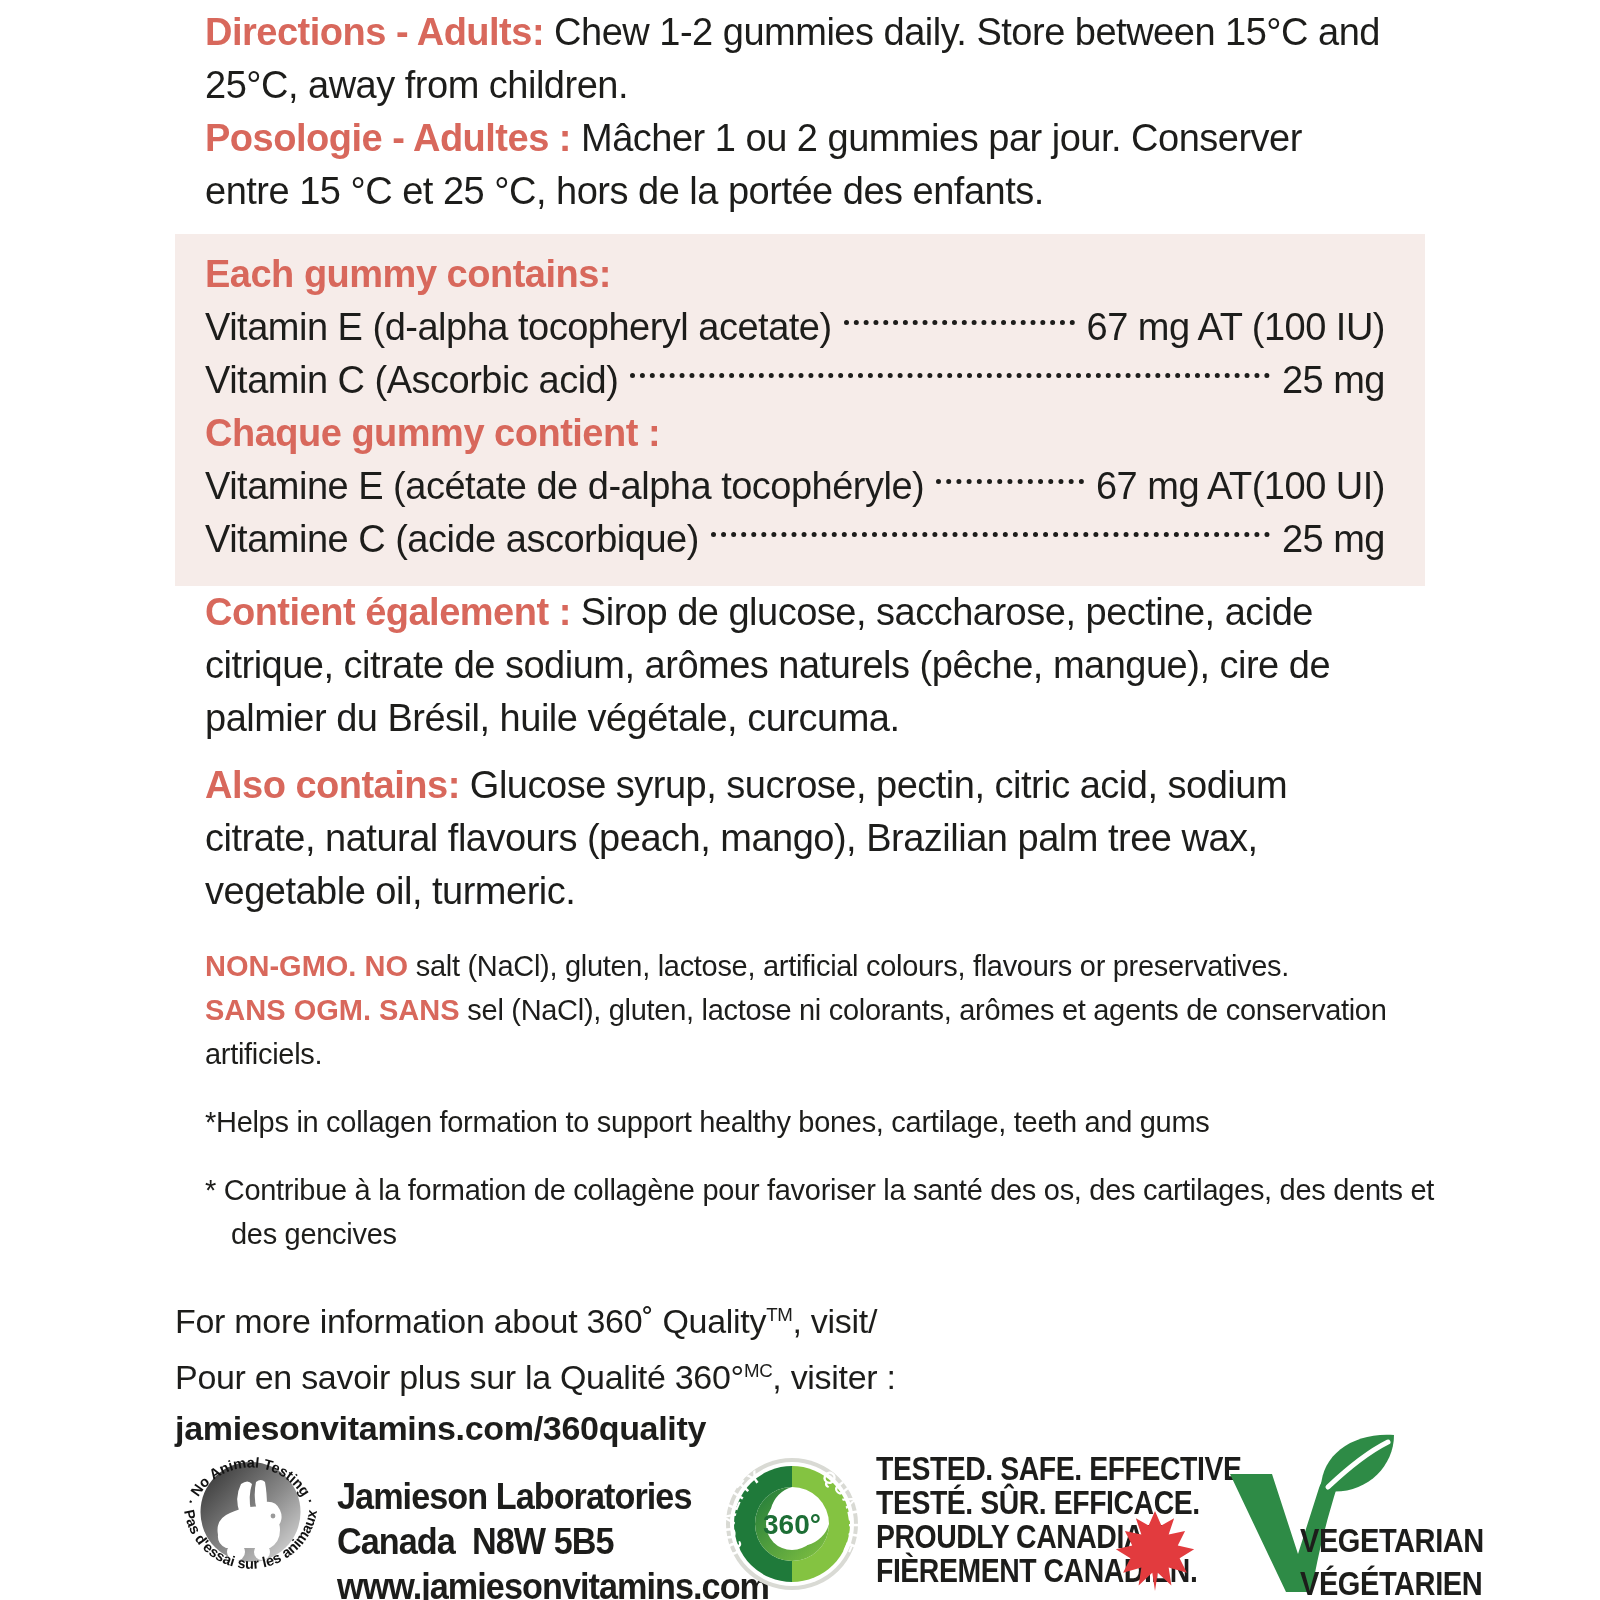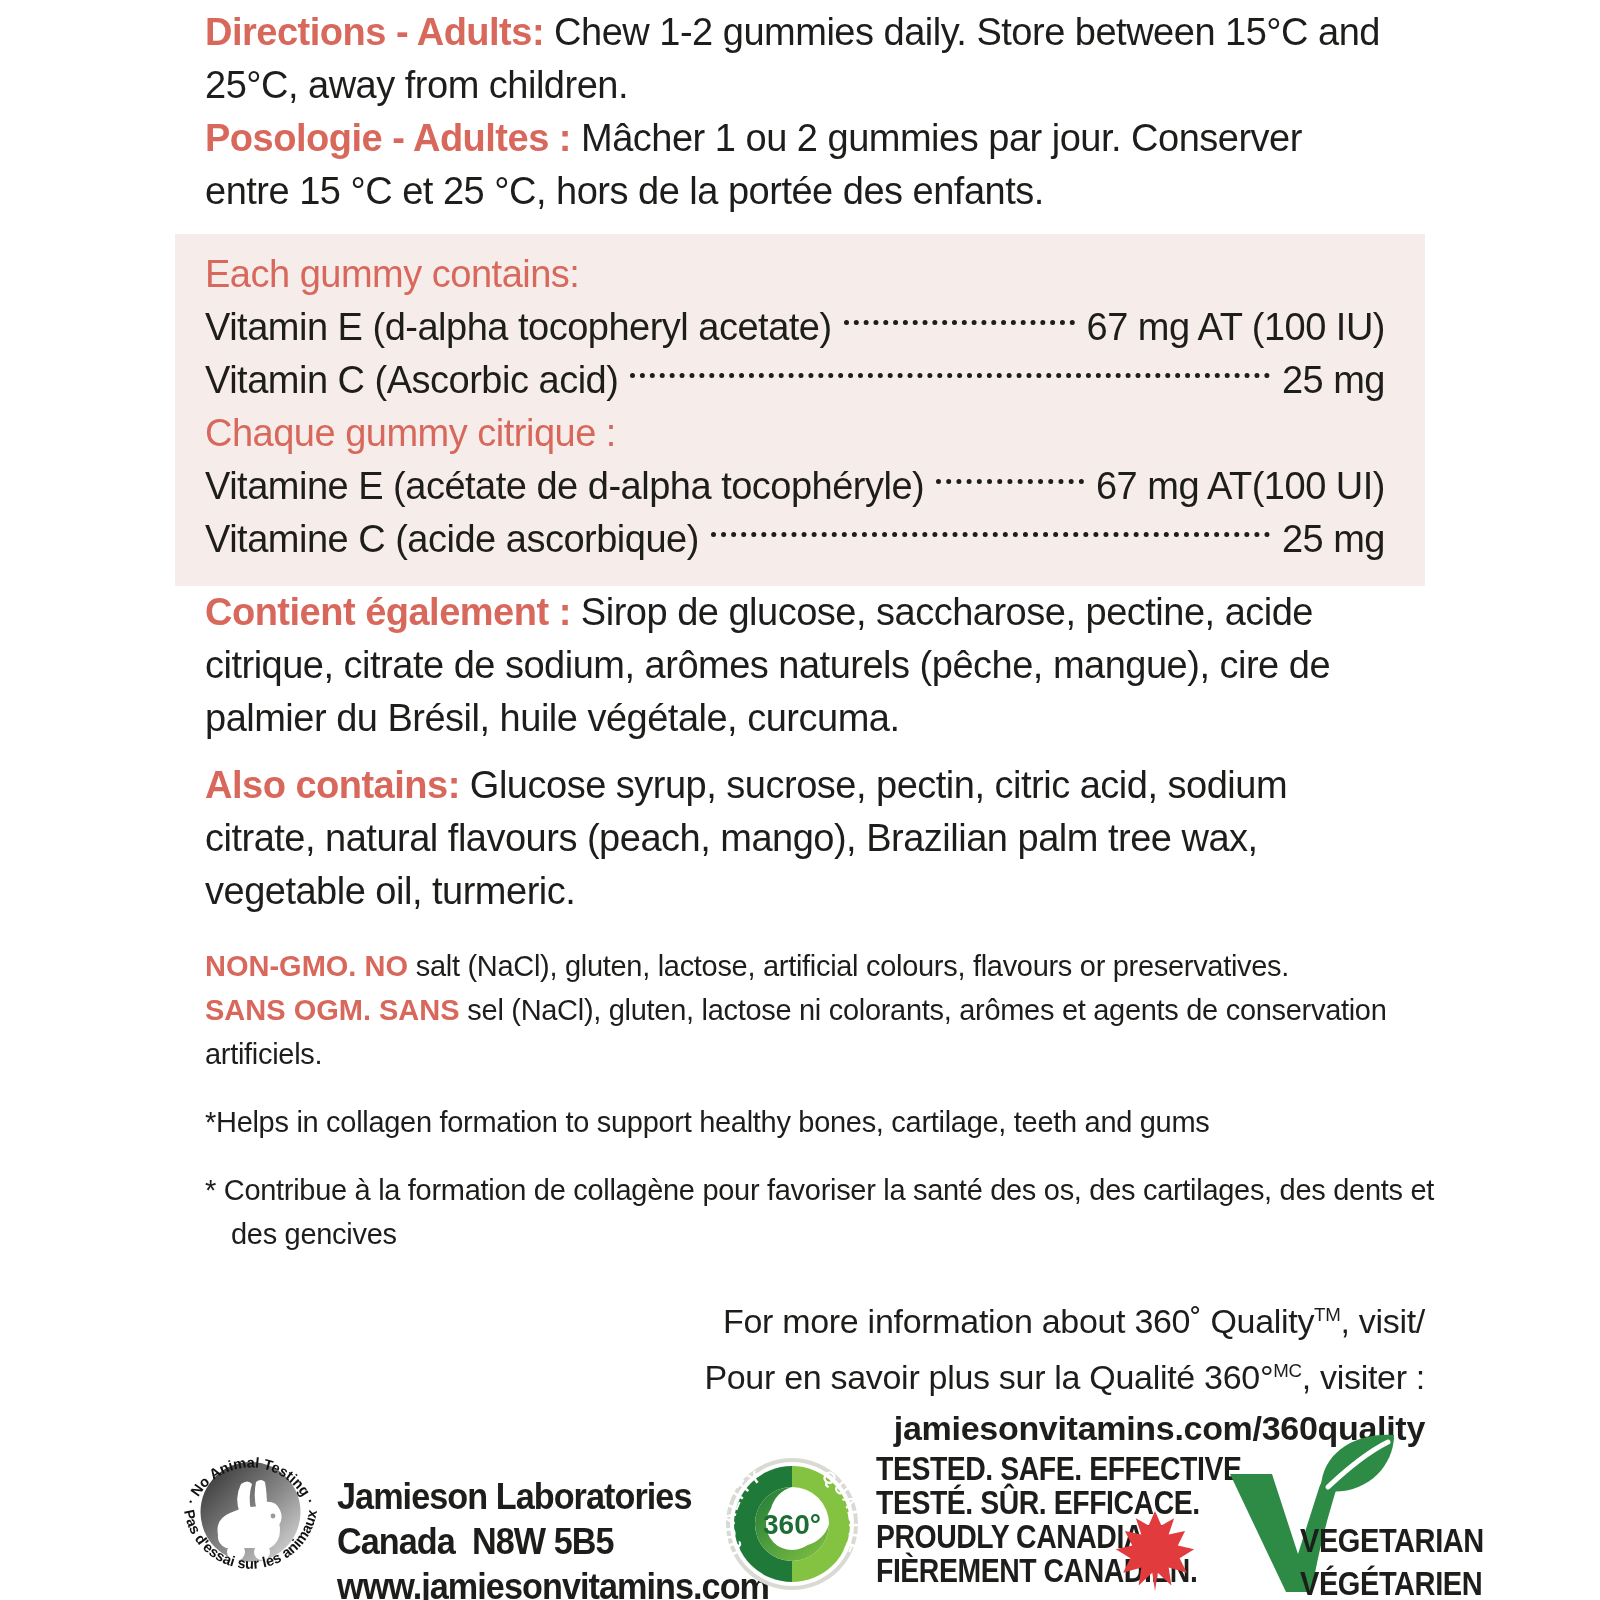--- a/index.html
+++ b/index.html
@@ -4,32 +4,32 @@
 <style>
   html,body{margin:0;padding:0;background:#ffffff;}
   .label{
     position:relative;width:1600px;height:1600px;background:#ffffff;
     font-family:"Liberation Sans",sans-serif;color:#1d1d1b;overflow:hidden;
   }
   .main{position:absolute;left:175px;top:6px;width:1250px;}
   .para{padding-left:30px;width:1190px;font-size:38px;line-height:53px;letter-spacing:-0.5px;}
   .lead{color:#d8685c;font-weight:bold;margin-top:35px;}
   .facts{background:#f6ece9;margin-top:16px;padding:14px 40px 20px 30px;}
-  .facts-heading{color:#d8685c;font-weight:normal;font-size:38px;line-height:53px;letter-spacing:-0.5px;}
+  .facts-heading{color:#d8685c;font-weight:bold;font-size:38px;line-height:53px;letter-spacing:-0.5px;}
   .fact-row{display:flex;align-items:center;font-size:38px;line-height:53px;letter-spacing:-0.5px;}
   .fact-name{white-space:nowrap;}
   .fact-value{white-space:nowrap;}
   .dots{flex:1;border-bottom:5px dotted #1d1d1b;margin:0 12px 10px 12px;min-width:40px;}
   .gap-top{margin-top:14px;}
   .fine{padding-left:30px;width:1220px;font-size:29px;line-height:44px;letter-spacing:-0.3px;}
   .fine .lead{letter-spacing:0;}
   .claims{margin-top:24px;}
   .claim{padding-left:30px;width:1240px;font-size:29px;line-height:44px;letter-spacing:-0.3px;margin-top:24px;}
   .claim.hanging{padding-left:56px;text-indent:-26px;}
-  .info{margin-top:34px;text-align:right;font-size:34px;line-height:50px;letter-spacing:-0.3px;width:1250px;}
+  .info{margin-top:34px;text-align:left;font-size:34px;line-height:50px;letter-spacing:-0.3px;width:1250px;}
   .info sup{font-size:0.55em;}
   .info-url{font-weight:bold;}
   
   .footer-item{position:absolute;}
   .company{left:337px;top:1474px;font-weight:bold;font-size:36px;line-height:45px;letter-spacing:-1px;transform:scaleX(0.95);transform-origin:left top;}
   .tested{left:876px;top:1452px;font-weight:bold;font-size:33px;line-height:34px;letter-spacing:-0.5px;transform:scaleX(0.86);transform-origin:left top;white-space:nowrap;}
   .veg-text{left:1300px;top:1519px;font-weight:bold;font-size:33px;line-height:43px;letter-spacing:-0.5px;transform:scaleX(0.88);transform-origin:left top;white-space:nowrap;}
   svg{display:block;}
   svg text{font-family:"Liberation Sans",sans-serif;}
 </style>
@@ -49,21 +49,21 @@
       <div class="fact-row">
         <span class="fact-name">Vitamin E (d-alpha tocopheryl acetate)</span>
         <span class="dots"></span>
         <span class="fact-value">67 mg AT (100 IU)</span>
       </div>
       <div class="fact-row">
         <span class="fact-name">Vitamin C (Ascorbic acid)</span>
         <span class="dots"></span>
         <span class="fact-value">25 mg</span>
       </div>
-      <div class="facts-heading">Chaque gummy citrique :</div>
+      <div class="facts-heading">Chaque gummy contient :</div>
       <div class="fact-row">
         <span class="fact-name">Vitamine E (acétate de d-alpha tocophéryle)</span>
         <span class="dots"></span>
         <span class="fact-value">67 mg AT(100 UI)</span>
       </div>
       <div class="fact-row">
         <span class="fact-name">Vitamine C (acide ascorbique)</span>
         <span class="dots"></span>
         <span class="fact-value">25 mg</span>
       </div>

